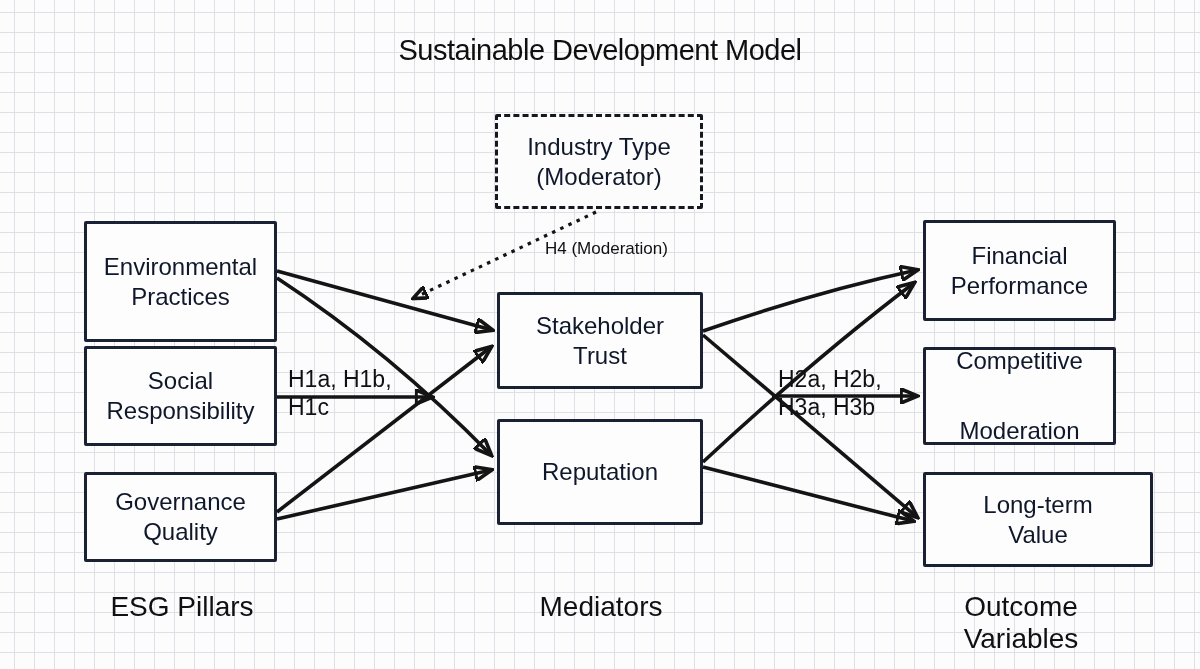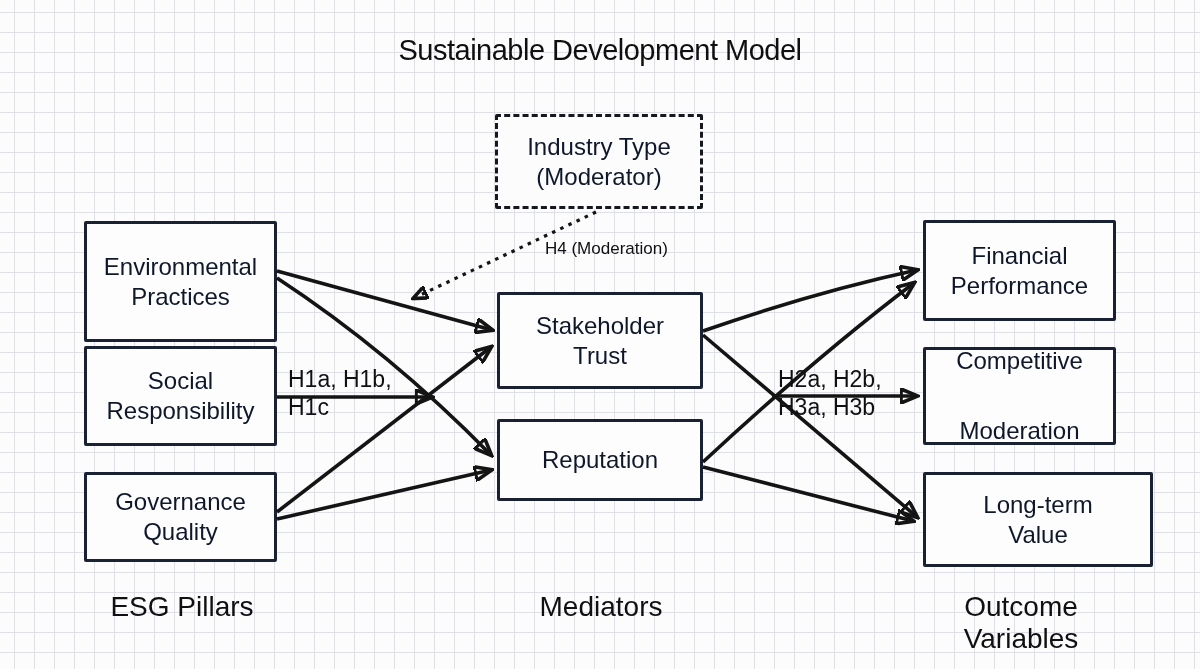--- a/index.html
+++ b/index.html
@@ -83,21 +83,21 @@
   <div class="node" style="left:84px;top:472px;width:193px;height:90px;">
     <span>Governance</span>
     <span>Quality</span>
   </div>
 
   <div class="node" style="left:497px;top:292px;width:206px;height:97px;">
     <span>Stakeholder</span>
     <span>Trust</span>
   </div>
 
-  <div class="node" style="left:497px;top:419px;width:206px;height:82px;">
+  <div class="node" style="left:497px;top:419px;width:206px;height:106px;">
     <span>Reputation</span>
   </div>
 
   <div class="node" style="left:923px;top:220px;width:193px;height:101px;">
     <span>Financial</span>
     <span>Performance</span>
   </div>
 
   <div class="node" style="left:923px;top:347px;width:193px;height:98px;gap:40px;">
     <span>Competitive</span>

